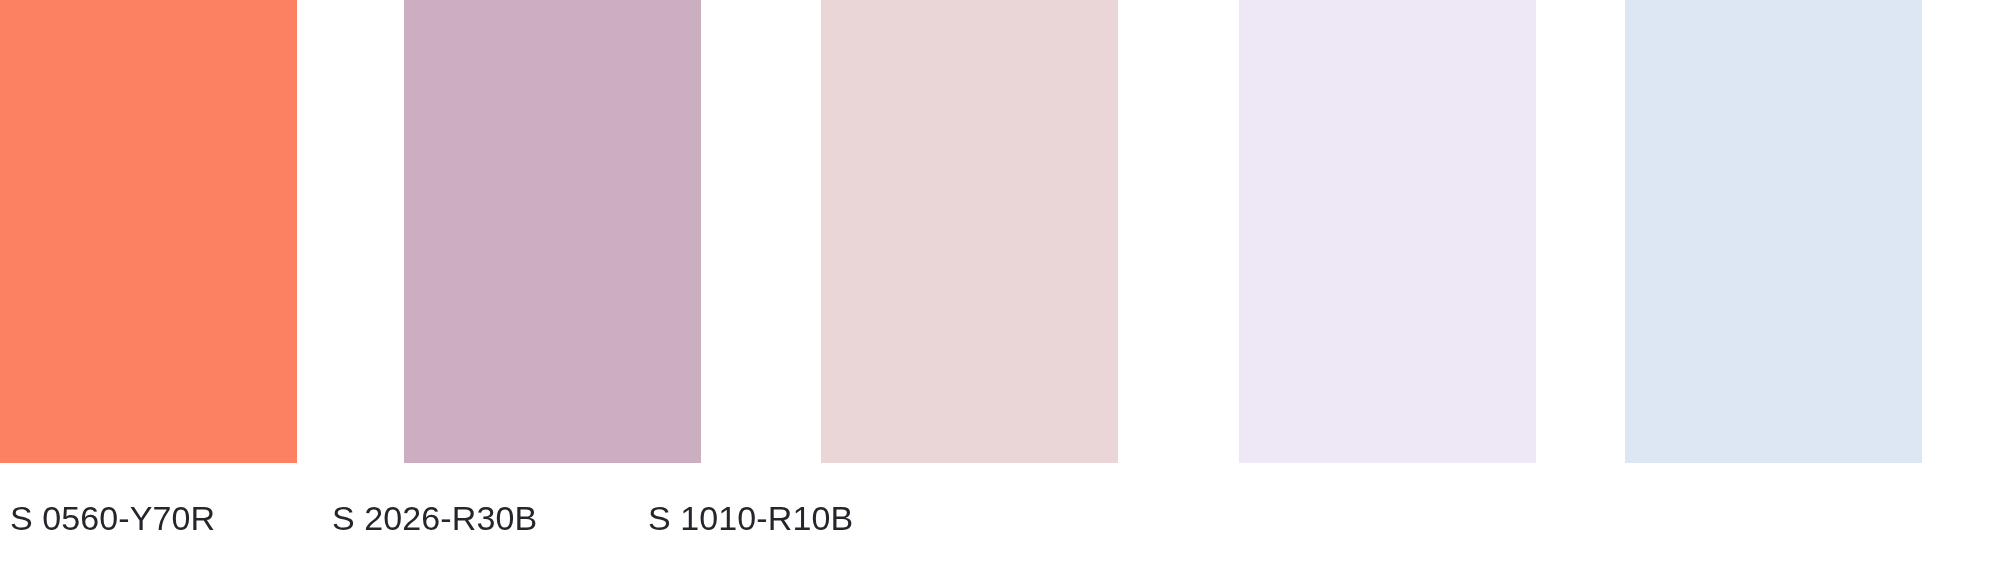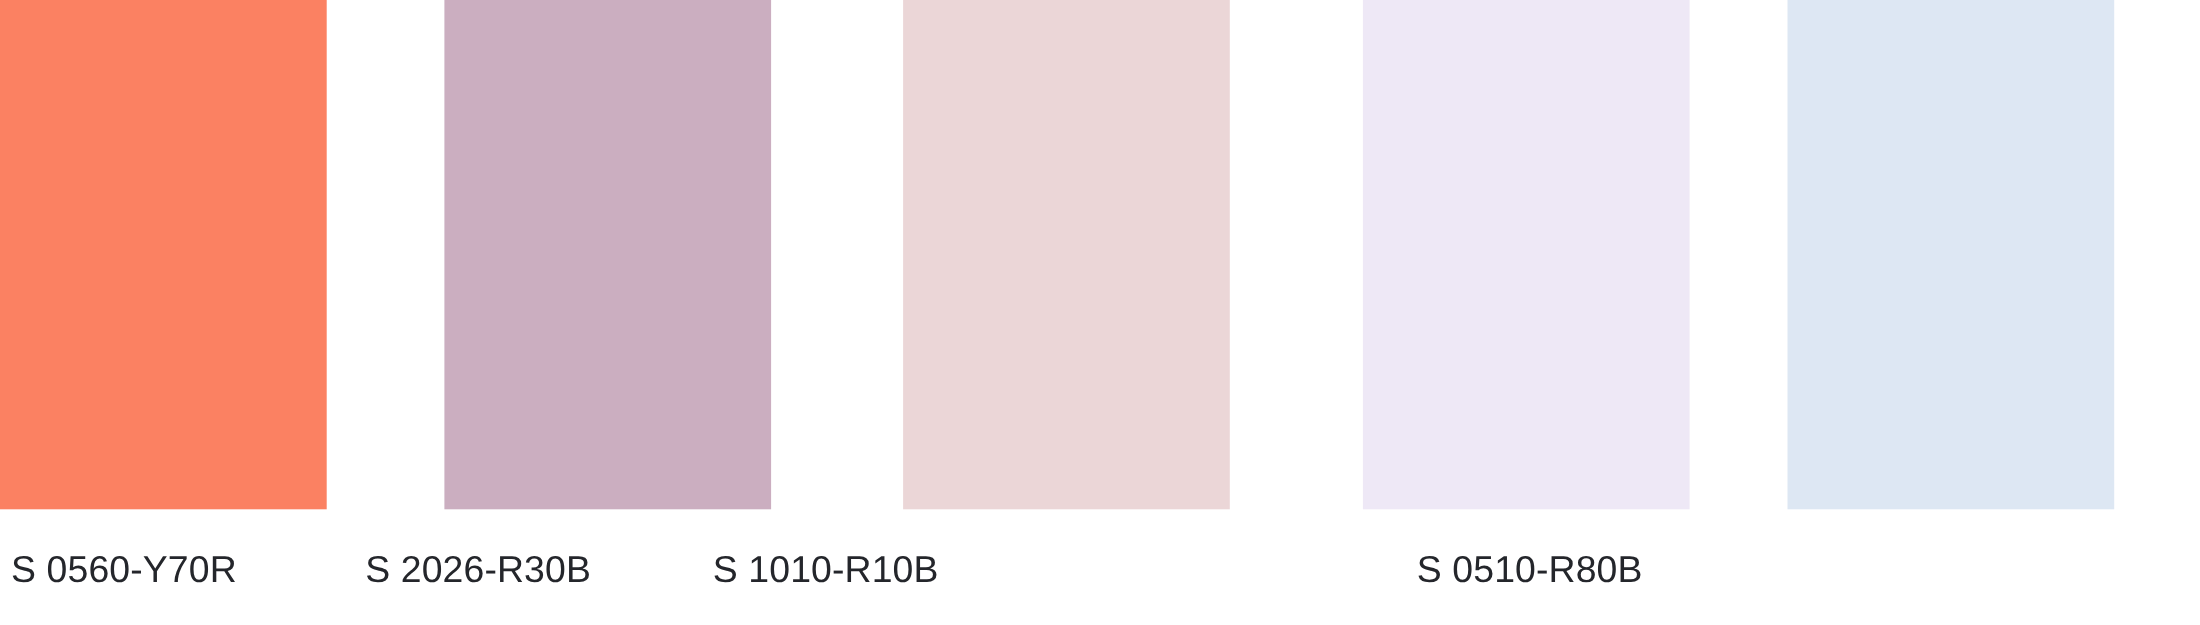--- a/index.html
+++ b/index.html
@@ -83,16 +83,15 @@
     <div class="swatch-chip" style="background-color: rgb(235, 214, 215);"></div>
     <div class="swatch-label" style="color: rgb(36, 38, 43);">S 1010-R10B</div>
   </div>
 
   <div class="swatch-cell" id="cell-3">
     <div class="swatch-chip" style="background-color: rgb(238, 232, 246);"></div>
   </div>
 
   <div class="swatch-cell" id="cell-4">
     <div class="swatch-chip" style="background-color: rgb(221, 231, 243);"></div>
-    <div class="swatch-label" style="color: rgb(36, 38, 43);">S 0510-R80B</div>
   </div>
 
 </div>
 
 </body></html>

